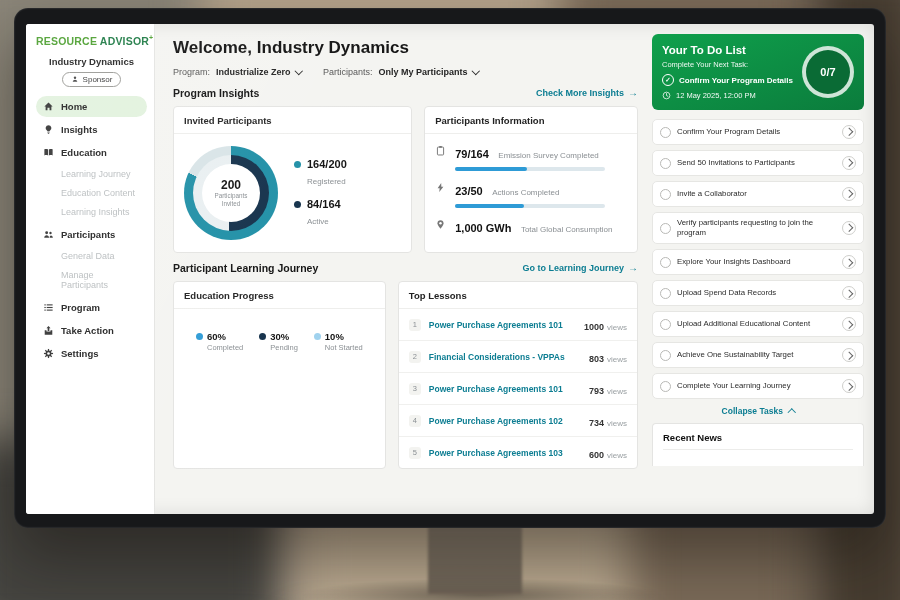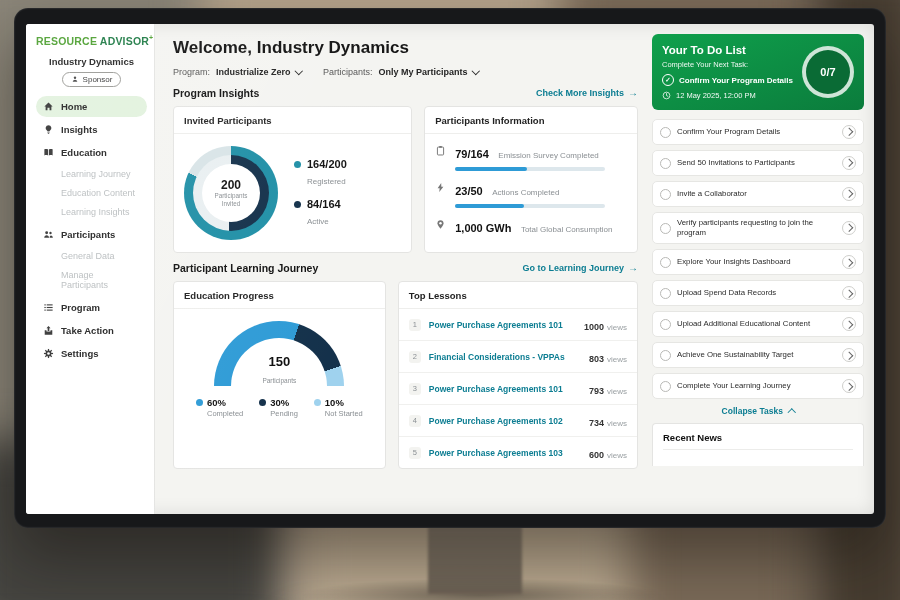--- a/index.html
+++ b/index.html
@@ -365,27 +365,20 @@
           <span class="sec-link">
             <span>Go to Learning Journey</span>
             <span class="arrow-glyph">→</span>
           </span>
         </div>
 
         <div class="cards">
           <div class="card w3">
             <div class="card-hd">Education Progress</div>
             <div class="gauge-bd">
-              <div class="gauge">
-                <div class="arc" style="--c: 60; --pnd: 30;"></div>
-                <div class="gauge-center">
-                  <b>150</b>
-                  <small>Participants</small>
-                </div>
-              </div>
               <div class="gauge-leg">
                 <div class="gl">
                   <div class="row">
                       <span class="leg-dot d-blue"></span>
                       <b>60%</b>
                     </div>
                   <div class="gl-label">Completed</div>
                 </div>
                 <div class="gl">
                   <div class="row">

